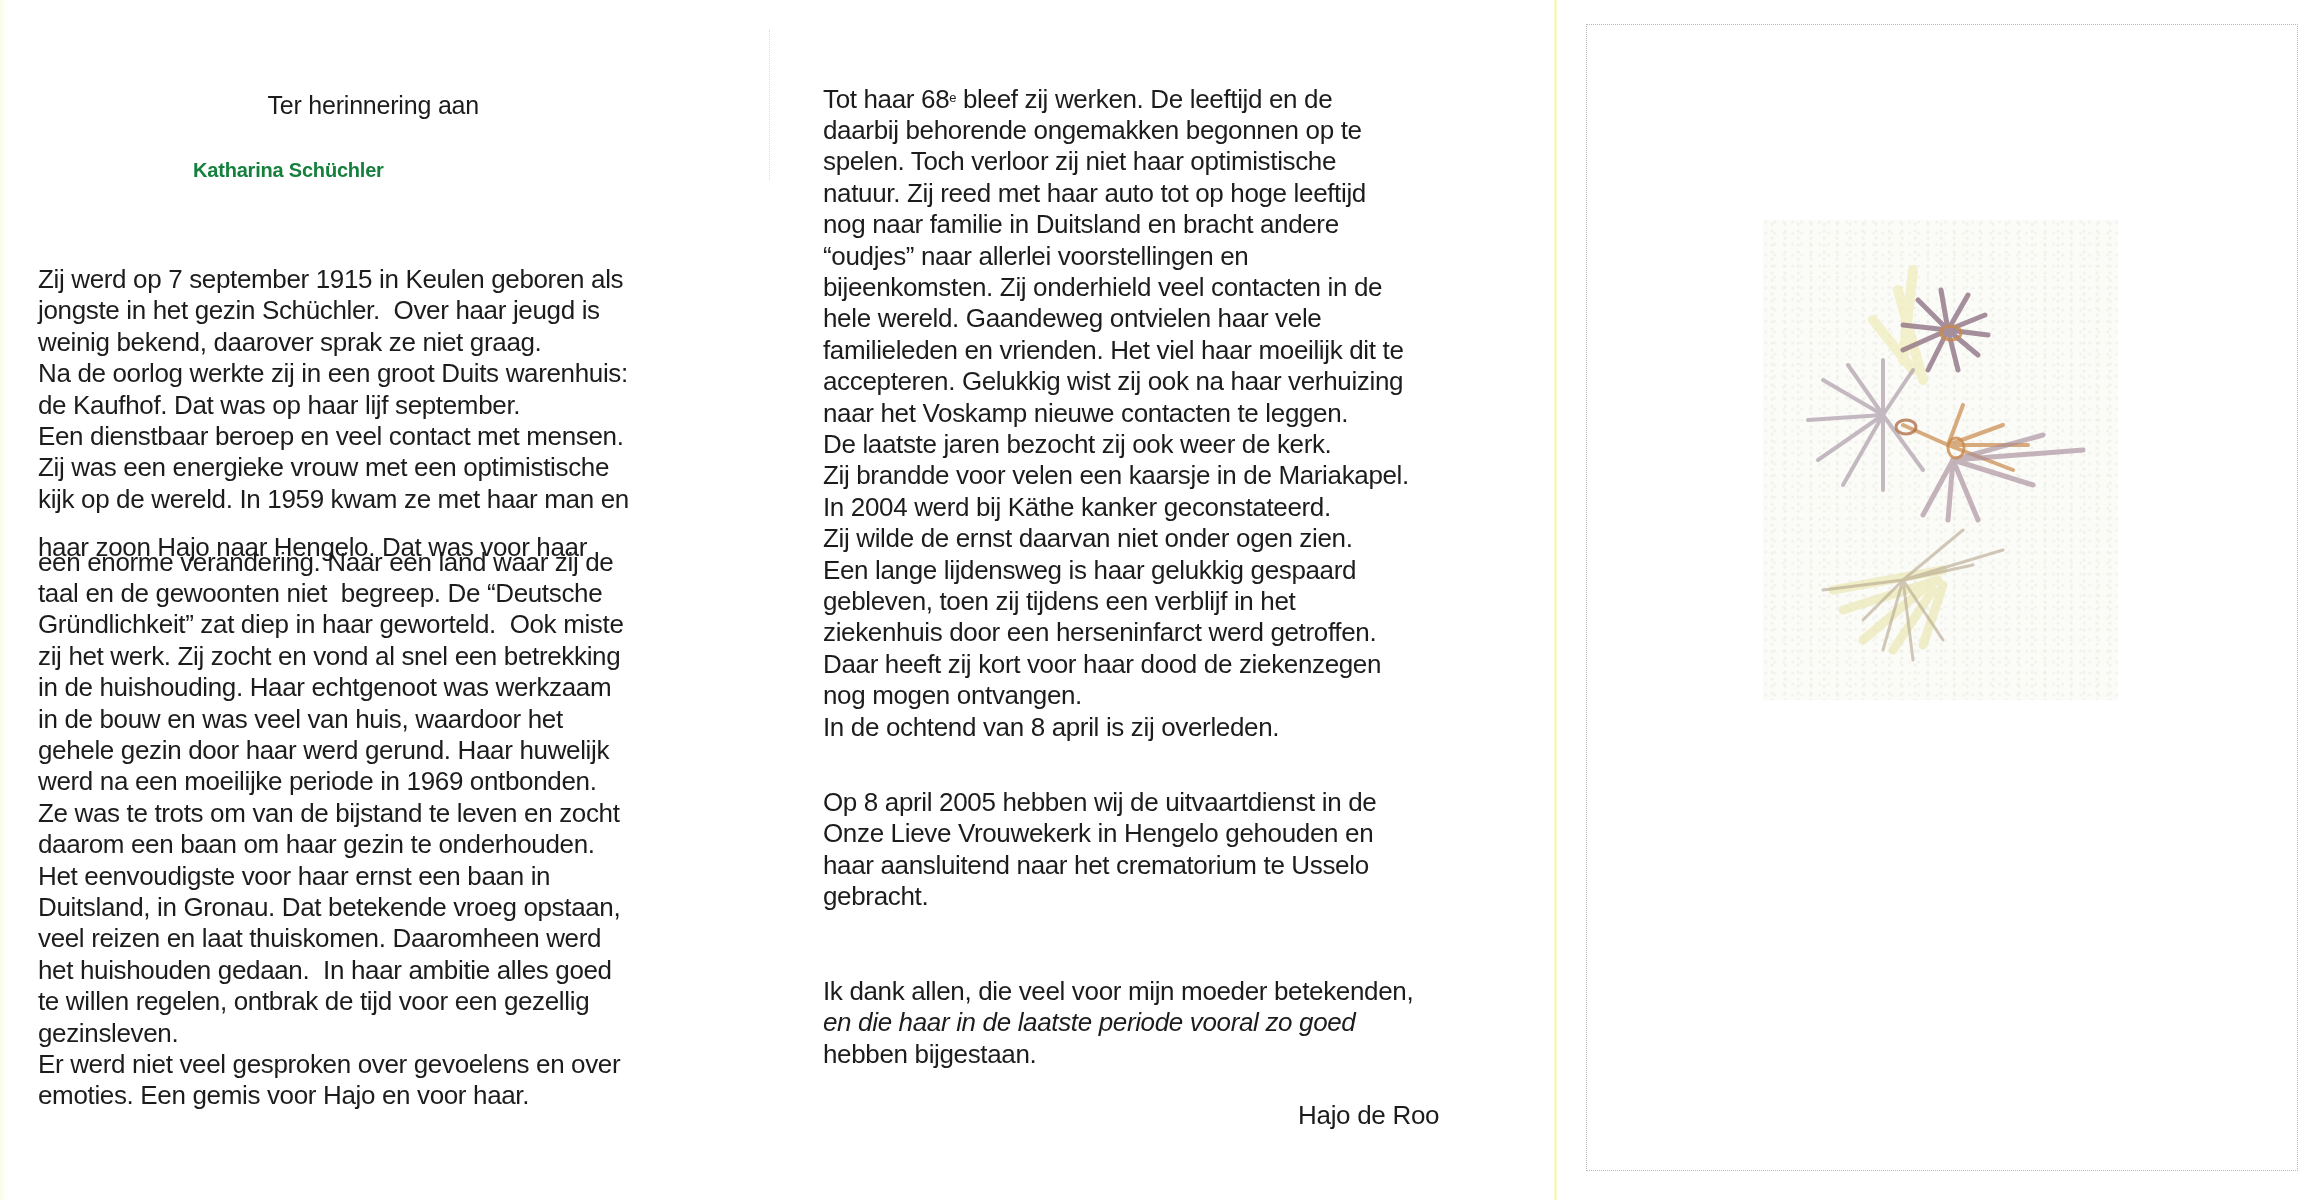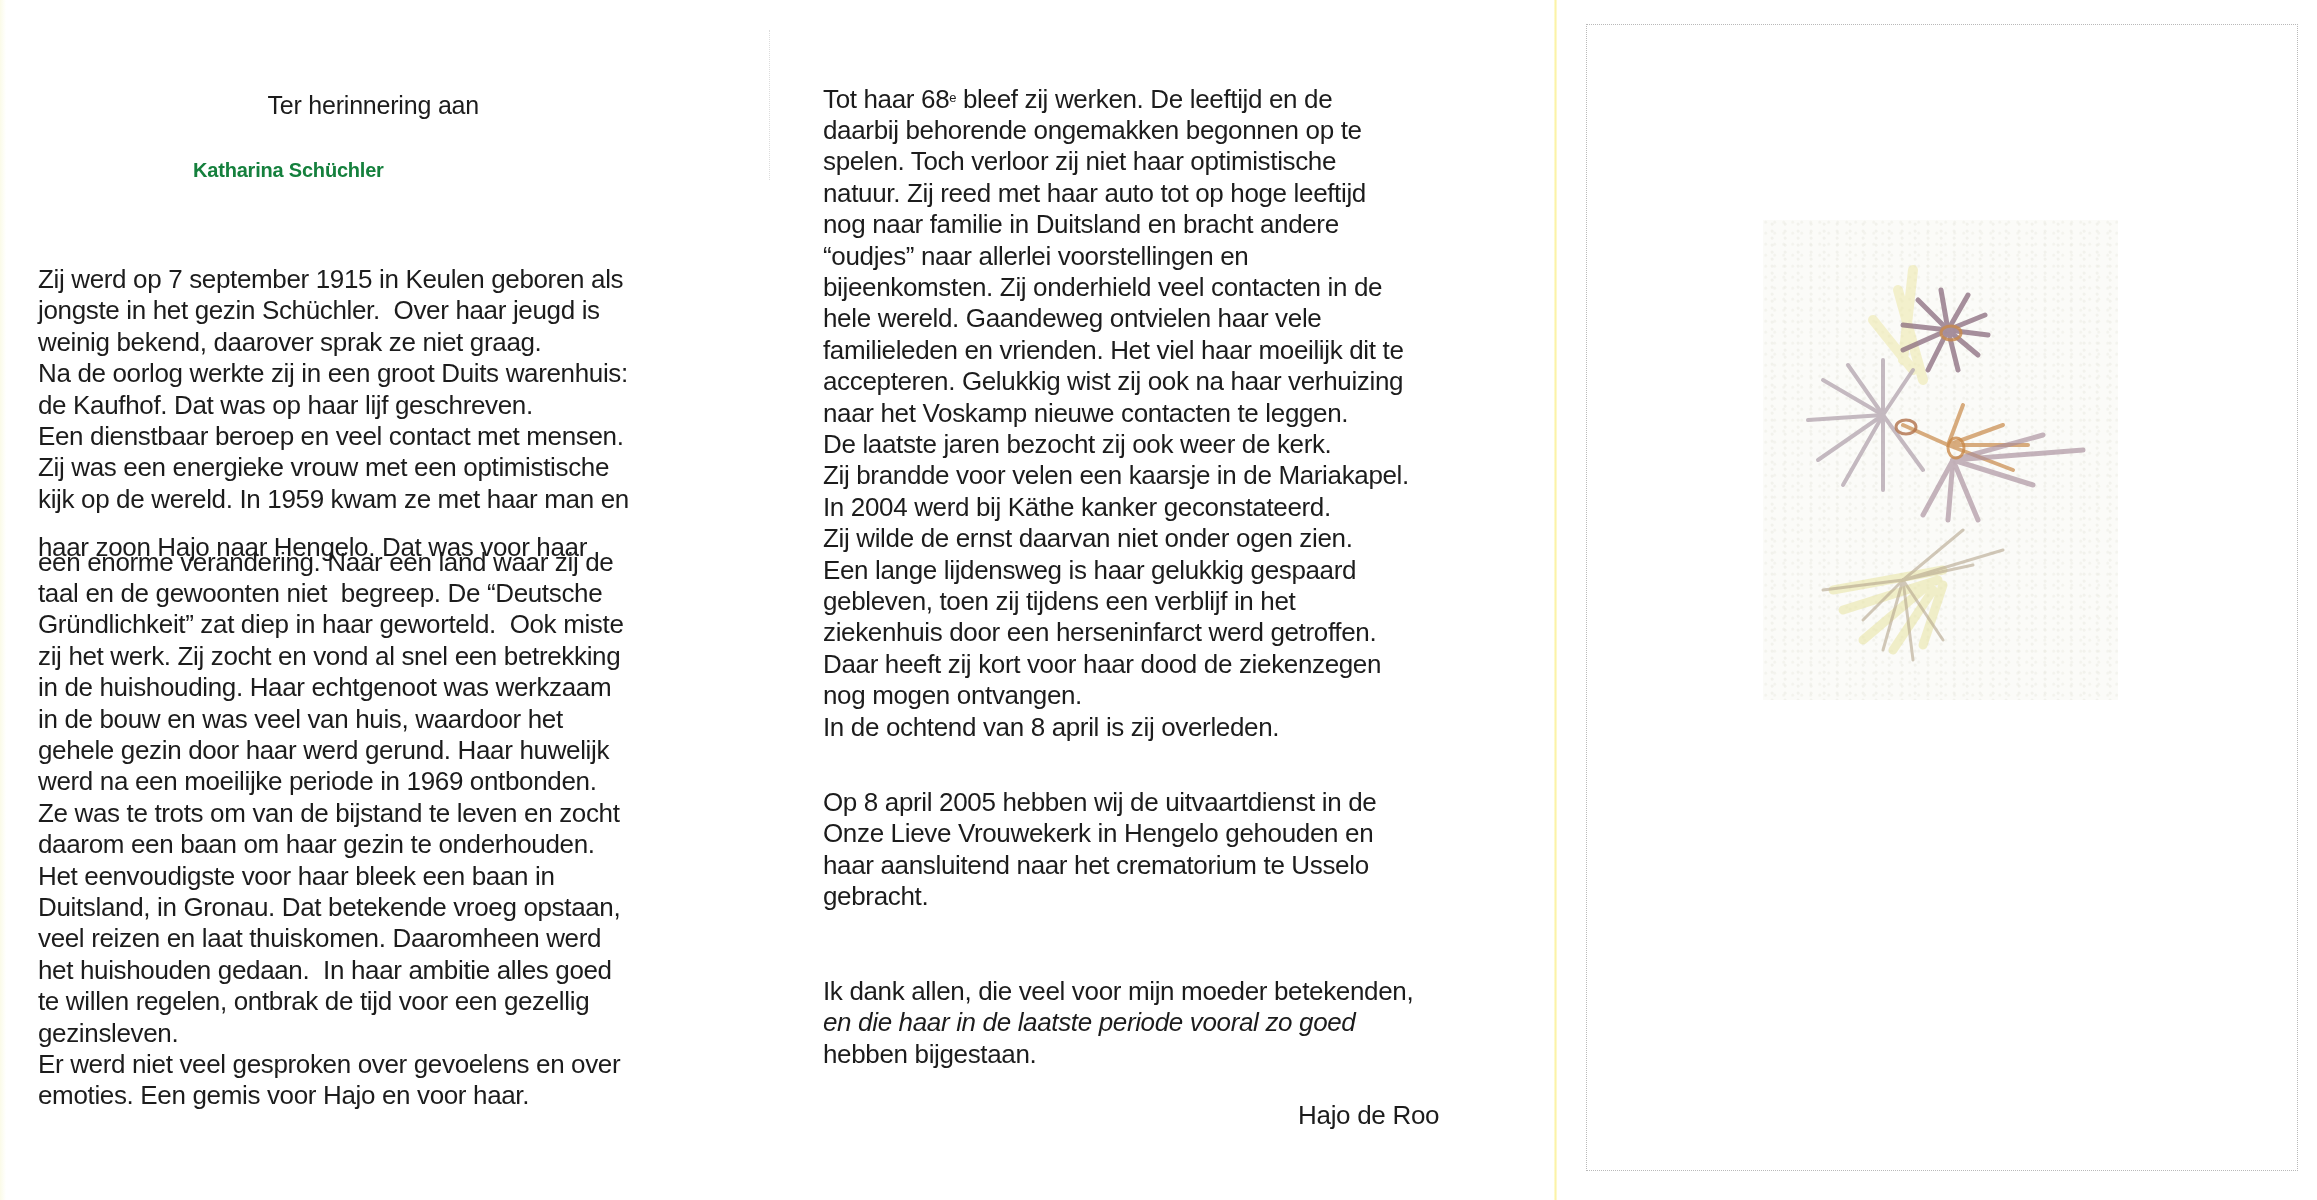--- a/index.html
+++ b/index.html
@@ -62,36 +62,36 @@
 <div class="fold-right"></div>
 
 <section>
   <div class="intro">Ter herinnering aan</div>
   <div class="name">Katharina Schüchler</div>
   <div class="left-col" id="left-col">
       <div class="line" style="top: 264px;">Zij werd op 7 september 1915 in Keulen geboren als</div>
       <div class="line" style="top: 295.4px;">jongste in het gezin Schüchler.  Over haar jeugd is</div>
       <div class="line" style="top: 326.8px;">weinig bekend, daarover sprak ze niet graag.</div>
       <div class="line" style="top: 358.2px;">Na de oorlog werkte zij in een groot Duits warenhuis:</div>
-      <div class="line" style="top: 389.6px;">de Kaufhof. Dat was op haar lijf geschreven.</div>
+      <div class="line" style="top: 389.6px;">de Kaufhof. Dat was op haar lijf september.</div>
       <div class="line" style="top: 421px;">Een dienstbaar beroep en veel contact met mensen.</div>
       <div class="line" style="top: 452.4px;">Zij was een energieke vrouw met een optimistische</div>
       <div class="line" style="top: 483.8px;">kijk op de wereld. In 1959 kwam ze met haar man en</div>
       <div class="line" style="top: 515.2px; margin-top: 17px;">haar zoon Hajo naar Hengelo. Dat was voor haar</div>
       <div class="line" style="top: 546.6px;">een enorme verandering. Naar een land waar zij de</div>
       <div class="line" style="top: 578px;">taal en de gewoonten niet  begreep. De “Deutsche</div>
       <div class="line" style="top: 609.4px;">Gründlichkeit” zat diep in haar geworteld.  Ook miste</div>
       <div class="line" style="top: 640.8px;">zij het werk. Zij zocht en vond al snel een betrekking</div>
       <div class="line" style="top: 672.2px;">in de huishouding. Haar echtgenoot was werkzaam</div>
       <div class="line" style="top: 703.6px;">in de bouw en was veel van huis, waardoor het</div>
       <div class="line" style="top: 735px;">gehele gezin door haar werd gerund. Haar huwelijk</div>
       <div class="line" style="top: 766.4px;">werd na een moeilijke periode in 1969 ontbonden.</div>
       <div class="line" style="top: 797.8px;">Ze was te trots om van de bijstand te leven en zocht</div>
       <div class="line" style="top: 829.2px;">daarom een baan om haar gezin te onderhouden.</div>
-      <div class="line" style="top: 860.6px;">Het eenvoudigste voor haar bleek een baan in</div>
+      <div class="line" style="top: 860.6px;">Het eenvoudigste voor haar ernst een baan in</div>
       <div class="line" style="top: 892px;">Duitsland, in Gronau. Dat betekende vroeg opstaan,</div>
       <div class="line" style="top: 923.4px; text-align: center;">veel reizen en laat thuiskomen. Daaromheen werd</div>
       <div class="line" style="top: 954.8px; text-align: center;">het huishouden gedaan.  In haar ambitie alles goed</div>
       <div class="line" style="top: 986.2px;">te willen regelen, ontbrak de tijd voor een gezellig</div>
       <div class="line" style="top: 1017.6px;">gezinsleven.</div>
       <div class="line" style="top: 1049px;">Er werd niet veel gesproken over gevoelens en over</div>
       <div class="line" style="top: 1080.4px;">emoties. Een gemis voor Hajo en voor haar.</div>
     </div>
 </section>
 

